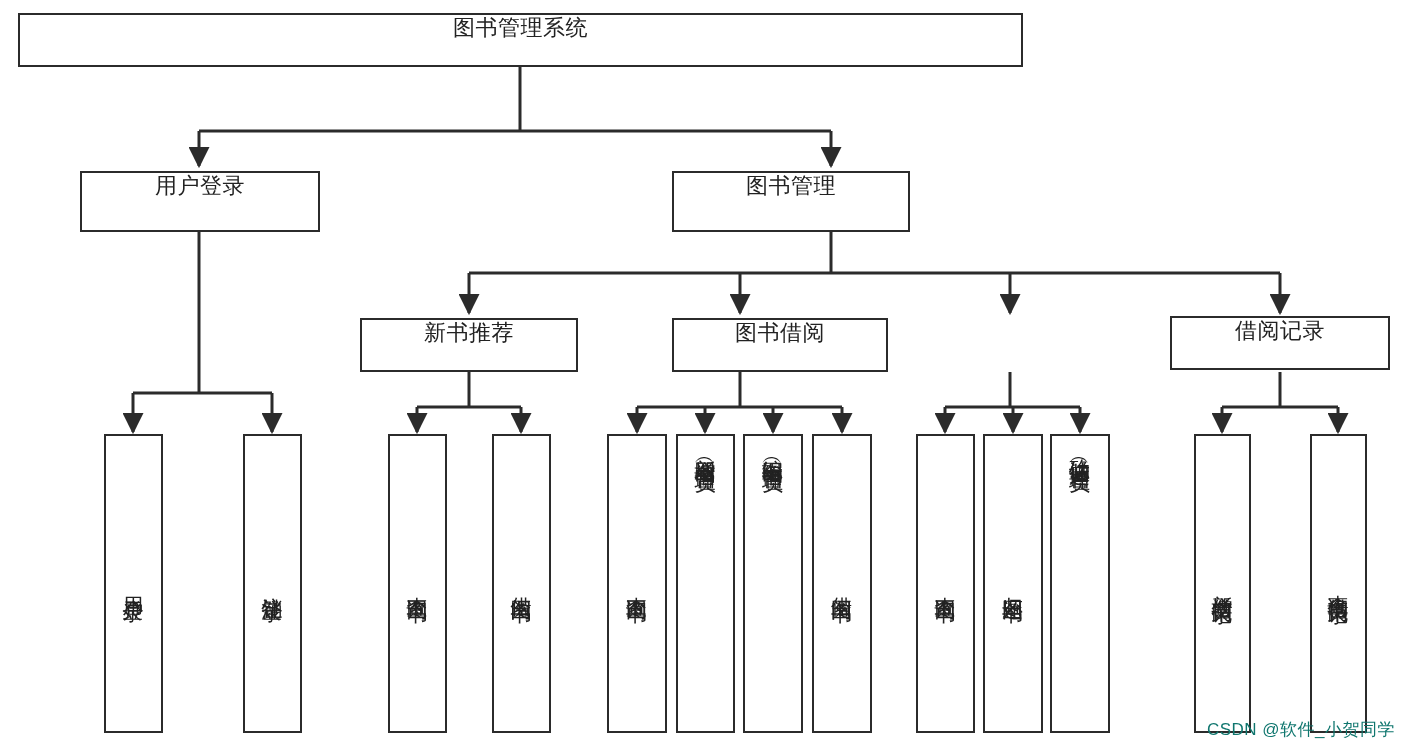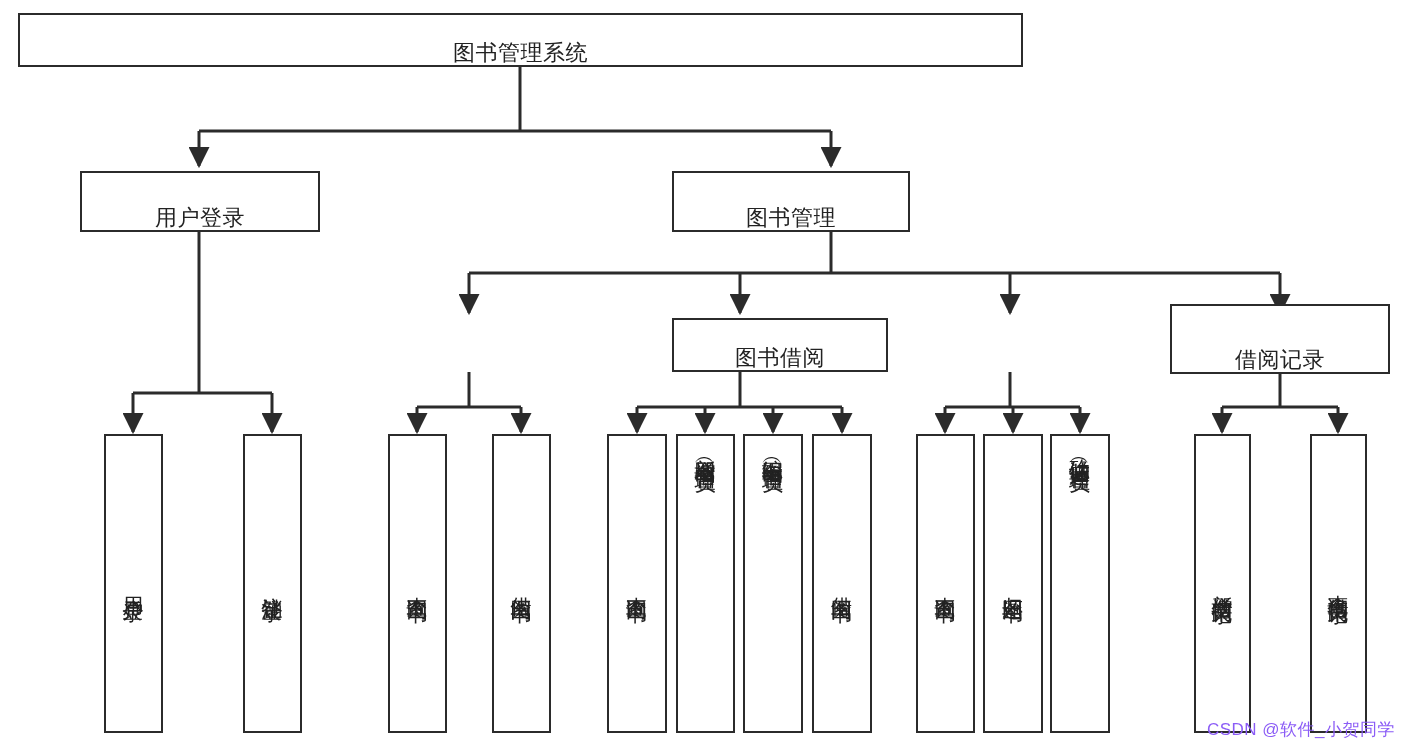--- a/index.html
+++ b/index.html
@@ -24,21 +24,21 @@
     top: 0;
     width: 1405px;
     height: 747px;
   }
   .node-box {
     position: absolute;
     box-sizing: border-box;
     background: #ffffff;
     border: 2px solid #2b2b2b;
     display: flex;
-    align-items: flex-end;
+    align-items: flex-start;
     justify-content: center;
     overflow: hidden;
   }
   .node-label {
     font-size: 22px;
     color: #222222;
     letter-spacing: 0.5px;
     line-height: 1.15;
     white-space: nowrap;
     text-align: center;
@@ -59,21 +59,21 @@
   }
   .node-box.vertical.centered {
     align-items: center;
     padding-top: 0;
   }
   #watermark {
     position: absolute;
     right: 10px;
     bottom: 6px;
     font-size: 17px;
-    color: #8b5cf6;
+    color: #0f766e;
     letter-spacing: 0.5px;
     user-select: none;
     white-space: nowrap;
   }
 </style>
 </head>
 <body>
 
 <div id="diagram-root">
 
@@ -131,24 +131,27 @@
     <span class="node-label">图书管理系统</span>
   </div>
 
   <div class="node-box" style="left:80px; top:171px; width:240px; height:61px;">
     <span class="node-label">用户登录</span>
   </div>
   <div class="node-box" style="left:672px; top:171px; width:238px; height:61px;">
     <span class="node-label">图书管理</span>
   </div>
 
+  <div class="node-box" style="left:360px; top:318px; width:218px; height:54px;">
+    <span class="node-label">新书推荐</span>
+  </div>
   <div class="node-box" style="left:632px; top:318px; width:216px; height:54px;margin-left:40px;">
     <span class="node-label">图书借阅</span>
   </div>
-  <div class="node-box" style="left:1170px; top:304px; width:220px; height:70px;">
+  <div class="node-box" style="left:1170px; top:316px; width:220px; height:54px;">
     <span class="node-label">借阅记录</span>
   </div>
 
   <div class="node-box vertical centered" style="left:104px; top:434px; width:59px; height:299px;">
     <span class="node-label">用户登录</span>
   </div>
   <div class="node-box vertical centered" style="left:243px; top:434px; width:59px; height:299px;">
     <span class="node-label">注销登录</span>
   </div>
 

